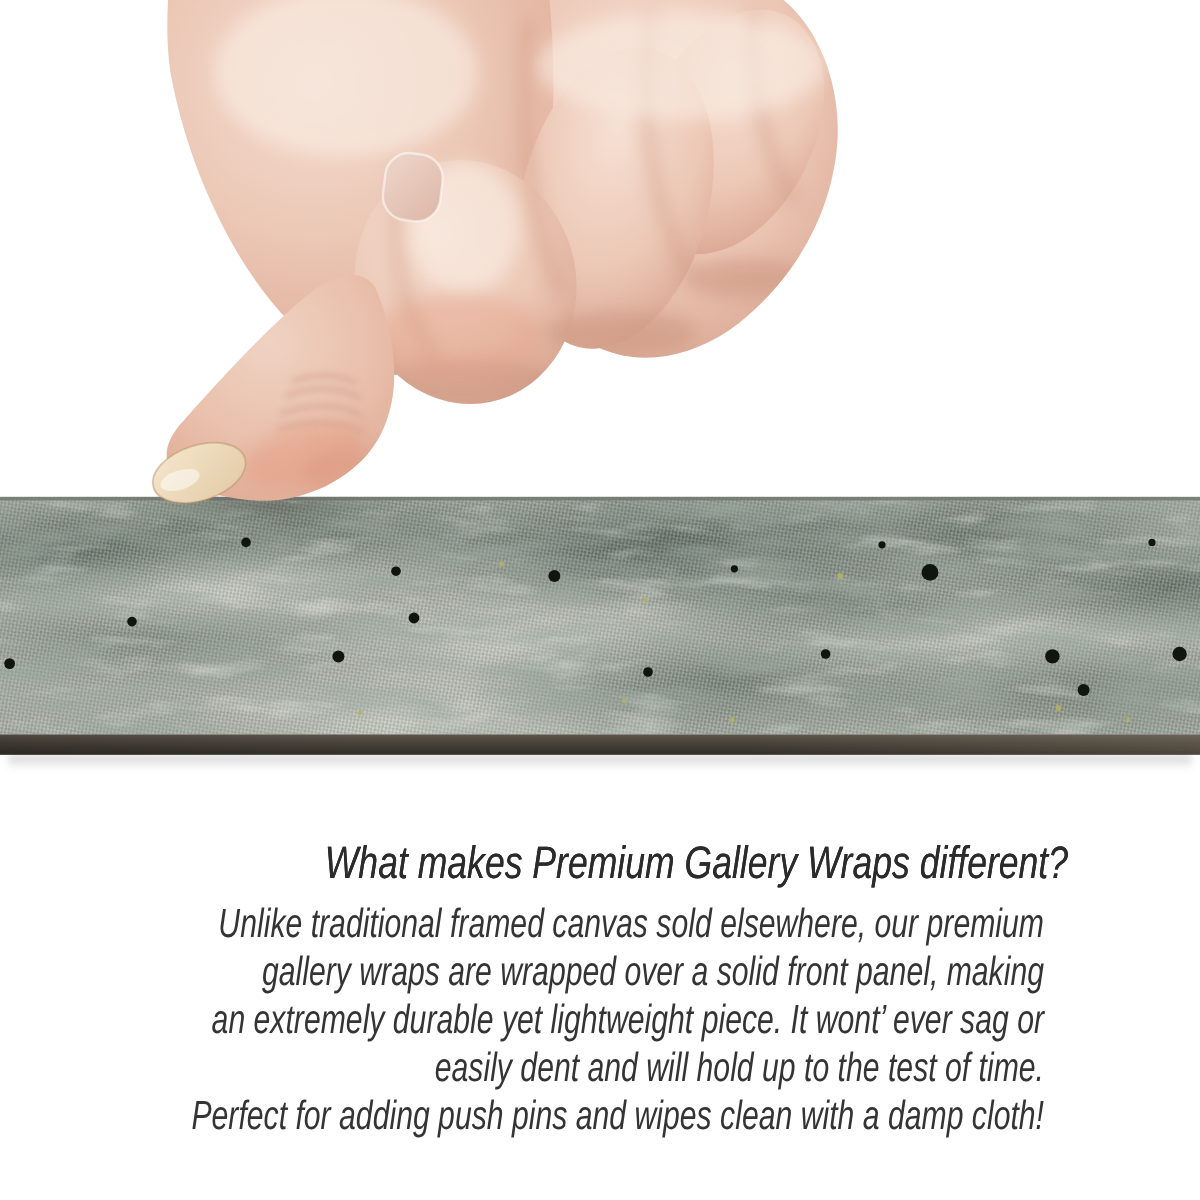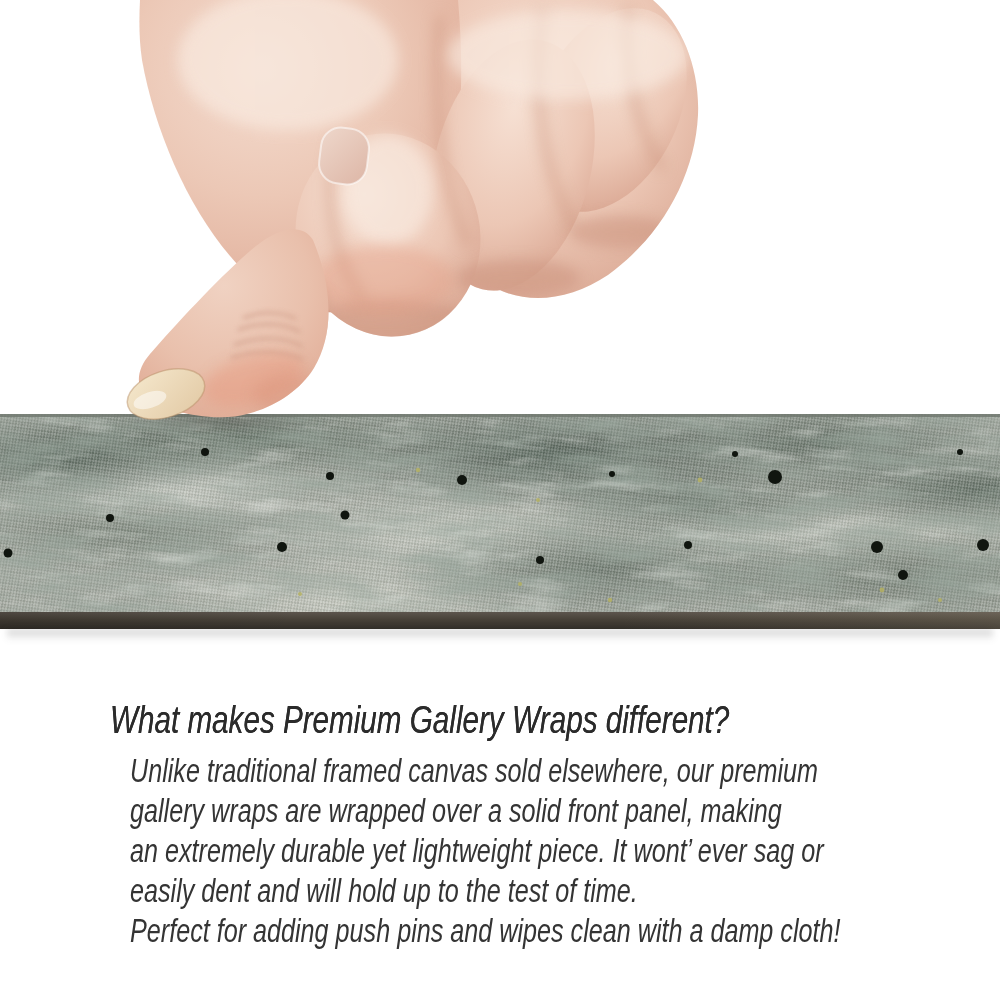--- a/index.html
+++ b/index.html
@@ -48,21 +48,21 @@
     content:""; position:absolute; inset:0;
     background:linear-gradient(90deg, rgba(0,0,0,.15) 0%, rgba(0,0,0,0) 30%, rgba(0,0,0,0) 62%, rgba(165,152,128,.22) 100%);
   }
   .strip-shadow {
     width:986px; margin:0 auto; height:14px;
     background:linear-gradient(180deg, rgba(40,40,40,.22), rgba(40,40,40,0) 85%);
     filter:blur(3px);
   }
 
   
-  .caption { position:absolute; left:0; top:697px; width:1000px; text-align:left; font-style:italic; z-index:4; }
+  .caption { position:absolute; left:0; top:697px; width:1000px; text-align:right; font-style:italic; z-index:4; }
   .caption-heading {
     display:block; font-size:38px; line-height:46px; font-weight:400;
     color:#2b2b2b; white-space:nowrap;
     transform:scaleX(.78); transform-origin:50% 50%;
     text-shadow:0 0 .35px #2b2b2b;
     margin-bottom:7px;
   }
   .cap-line {
     display:block; font-size:34px; line-height:40px; font-weight:400;
     color:#343434; white-space:nowrap;

